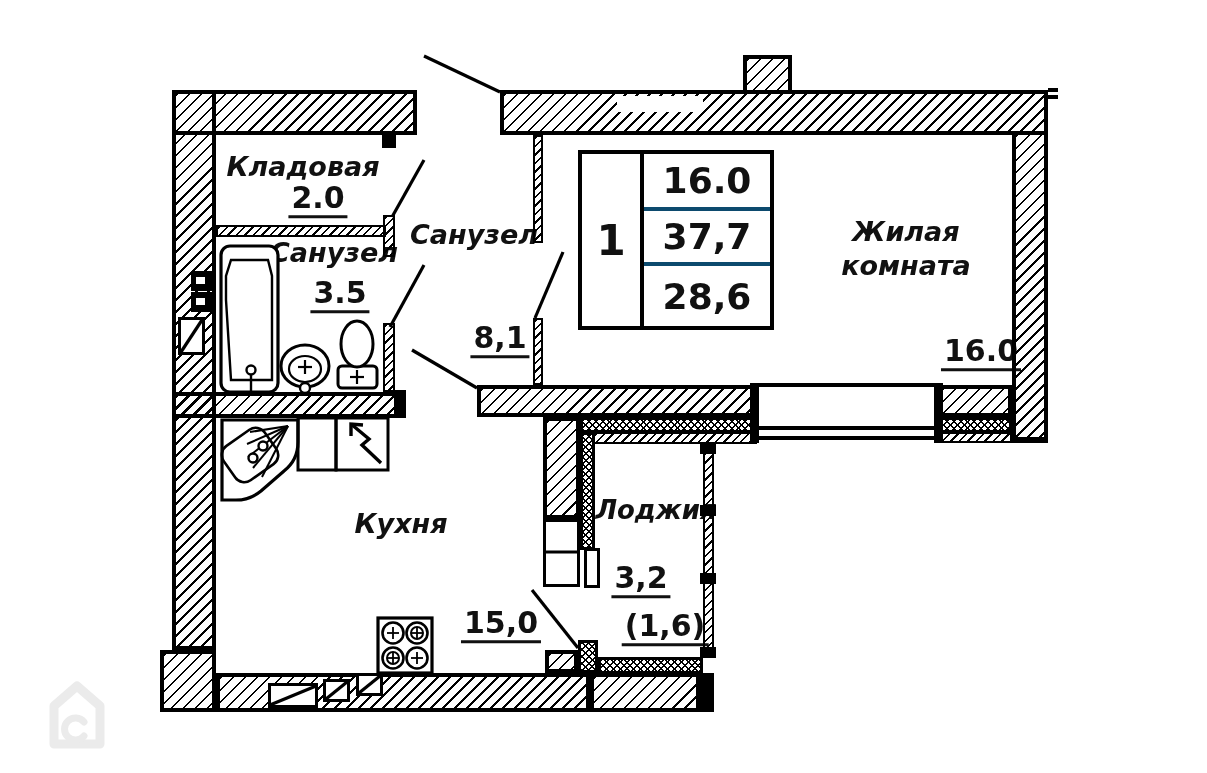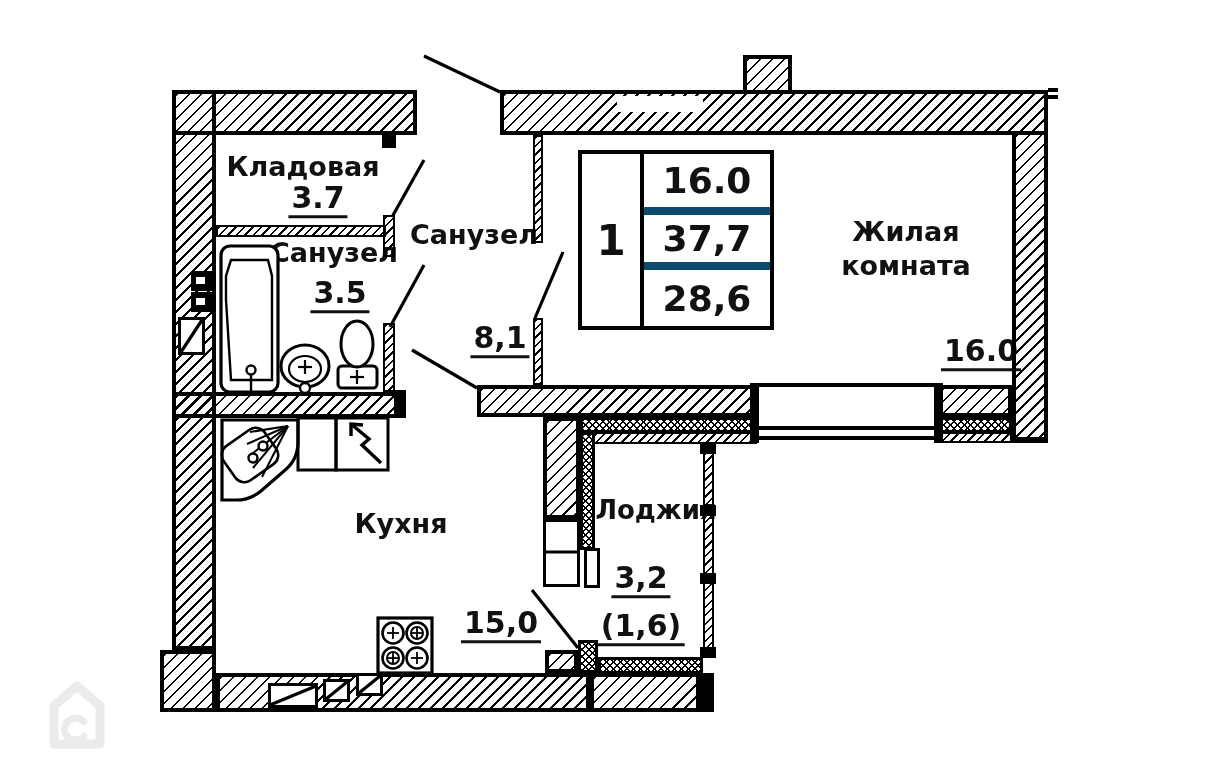--- a/index.html
+++ b/index.html
@@ -11,30 +11,30 @@
   .hatch-thin{background-image:repeating-linear-gradient(135deg,#000 0 1.6px,transparent 1.6px 6px);
          border:2.5px solid #000;}
   .xh{background-image:repeating-linear-gradient(45deg,#000 0 1.4px,transparent 1.4px 4.8px),
                        repeating-linear-gradient(135deg,#000 0 1.4px,transparent 1.4px 4.8px);
       border:3px solid #000;}
   .solid{background:#000;}
   .wbox{background:#fff;border:3px solid #000;}
   .white{background:#fff;}
   .lbl{position:absolute;transform:translate(-50%,-50%);font-weight:bold;color:#111;
        white-space:nowrap;line-height:1.05;text-align:center;}
-  .rname{font-size:27px;}
+  .rname{font-size:27px;font-style:italic;}
   .rnum{font-size:30px;}
   .rnum span{display:inline-block;border-bottom:3.5px solid #111;padding:0 3px 1px 3px;}
   #stamp{position:absolute;left:578px;top:150px;width:196px;height:180px;box-sizing:border-box;
          border:4px solid #000;display:grid;grid-template-columns:62px 1fr;
          grid-template-rows:53px 55px 1fr;background:#fff;color:#111;font-weight:bold;}
   #stamp .cell{display:flex;align-items:center;justify-content:center;box-sizing:border-box;}
   #stamp .c1{grid-row:1/4;border-right:4px solid #000;font-size:42px;}
   #stamp .r{font-size:36px;}
-  #stamp .r2,#stamp .r3{border-top:8px solid #0c4a6e;}
+  #stamp .r2,#stamp .r3{border-top:4px solid #0c4a6e;}
   #wm{position:absolute;left:40px;top:672px;width:300px;height:90px;color:#ebebeb;z-index:0;}
   #wm .wmtext{position:absolute;left:70px;top:28px;font-size:42px;font-weight:bold;
               letter-spacing:1px;color:#ebebeb;}
   svg{position:absolute;left:0;top:0;z-index:3;pointer-events:none;}
   .plan-el{z-index:2;}
 </style>
 </head>
 <body>
 
 <div id="canvas">
@@ -185,38 +185,38 @@
           <line x1="417" y1="627" x2="417" y2="639"></line>
         <line x1="387" y1="658" x2="399" y2="658"></line>
           <line x1="393" y1="652" x2="393" y2="664"></line>
         <line x1="411" y1="658" x2="423" y2="658"></line>
           <line x1="417" y1="652" x2="417" y2="664"></line>
       </g>
     </g>
   </svg>
 
   <div class="lbl rname" style="left:303px;top:167px">Кладовая</div>
-  <div class="lbl rnum" style="left:318px;top:200px"><span>3.7</span></div>
+  <div class="lbl rnum" style="left:318px;top:200px"><span>2.0</span></div>
 
   <div class="lbl rname" style="left:334px;top:253px">Санузел</div>
   <div class="lbl rnum" style="left:340px;top:295px"><span>3.5</span></div>
 
   <div class="lbl rname" style="left:474px;top:235px">Санузел</div>
   <div class="lbl rnum" style="left:500px;top:340px"><span>8,1</span></div>
 
   <div class="lbl rname" style="left:906px;top:232px">Жилая</div>
   <div class="lbl rname" style="left:906px;top:266px">комната</div>
   <div class="lbl rnum" style="left:981px;top:353px"><span>16.0</span></div>
 
   <div class="lbl rname" style="left:401px;top:524px">Кухня</div>
   <div class="lbl rnum" style="left:501px;top:625px"><span>15,0</span></div>
 
   <div class="lbl rname" style="left:656px;top:511px;font-size:26px">Лоджия</div>
   <div class="lbl rnum" style="left:641px;top:580px"><span>3,2</span></div>
-  <div class="lbl rnum" style="left:641px;top:628px"><span>(1,6)</span></div>
+  <div class="lbl rnum" style="left:665px;top:628px"><span>(1,6)</span></div>
 
   <div id="stamp" class="plan-el">
     <div class="cell c1">1</div>
     <div class="cell r r1">16.0</div>
     <div class="cell r r2">37,7</div>
     <div class="cell r r3">28,6</div>
   </div>
 
 </div>
 

